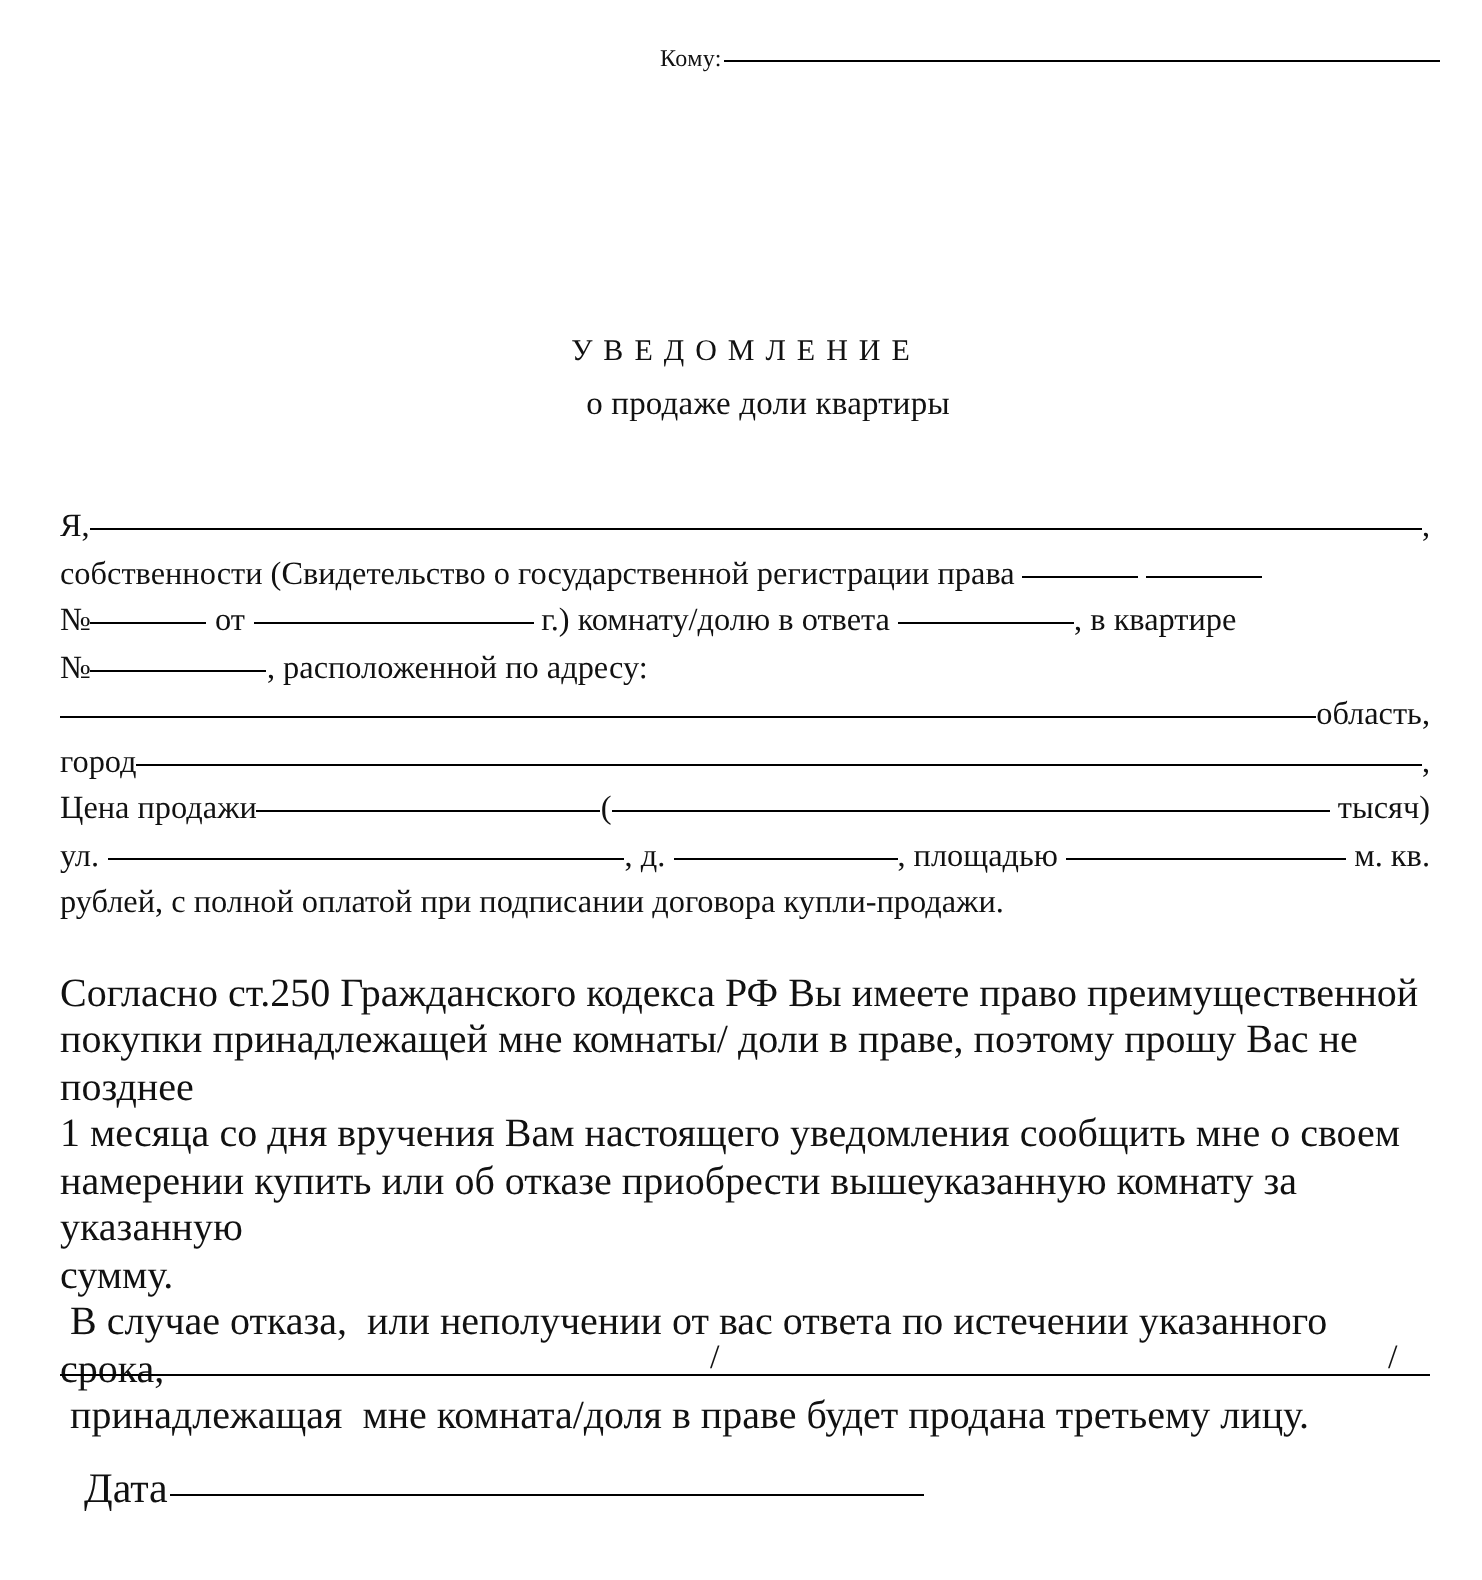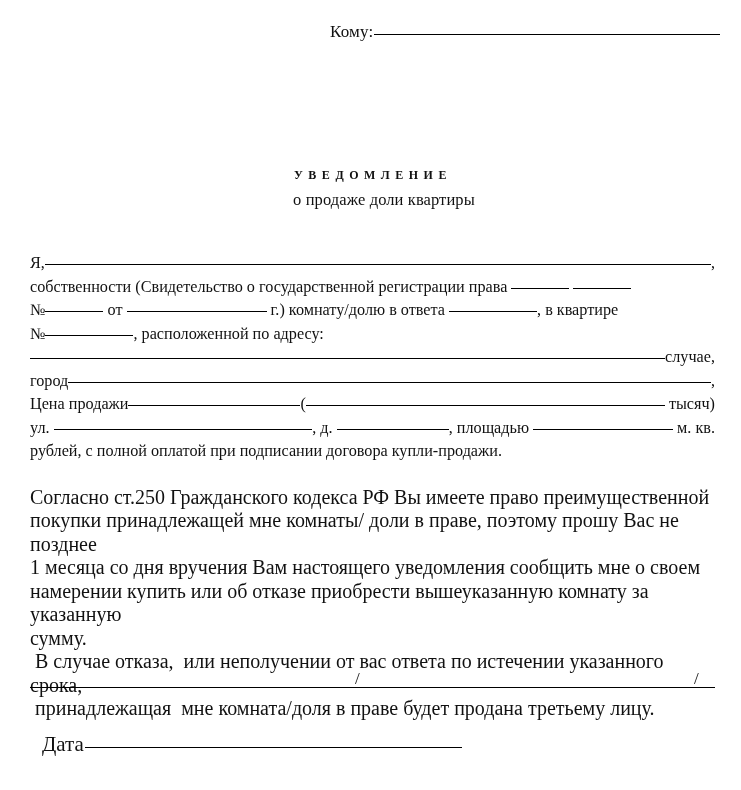--- a/index.html
+++ b/index.html
@@ -29,21 +29,21 @@
     left: 330px;
     top: 22px;
     width: 390px;
   }
   .hdr-row {
     display: flex;
     align-items: baseline;
     margin-bottom: 22px;
   }
   .hdr-label {
-    font-size: 17px;
+    font-size: 12px;
     white-space: nowrap;
     letter-spacing: 0.2px;
   }
   .hdr-rule {
     flex: 1 1 auto;
     border-bottom: 1.6px solid #000;
     height: 0;
     margin-left: 1px;
     position: relative;
     top: -2px;
@@ -52,22 +52,22 @@
 
   
   .title-wrap {
     position: absolute;
     left: 0;
     right: 0;
     top: 168px;
     text-align: center;
   }
   .doc-title {
-    font-size: 12px;
-    font-weight: 700;
+    font-size: 15px;
+    font-weight: 400;
     letter-spacing: 5.5px;
     margin: 0 0 7px 0;
     padding-left: 5px;
   }
   .doc-subtitle {
     font-size: 16.5px;
     font-weight: 400;
     margin: 0;
     letter-spacing: 0.1px;
     padding-left: 27px;
@@ -207,21 +207,21 @@
     </div>
 
     <div class="ln">
       <span class="txt">№</span>
       <span class="fill w-md"></span>
       <span class="txt">, расположенной по адресу:</span>
     </div>
 
     <div class="ln">
       <span class="fill grow"></span>
-      <span class="txt">случае,</span>
+      <span class="txt">область,</span>
     </div>
 
     <div class="ln">
       <span class="txt">город</span>
       <span class="fill grow"></span>
       <span class="txt">,</span>
     </div>
 
     <div class="ln">
       <span class="txt">Цена продажи</span>

